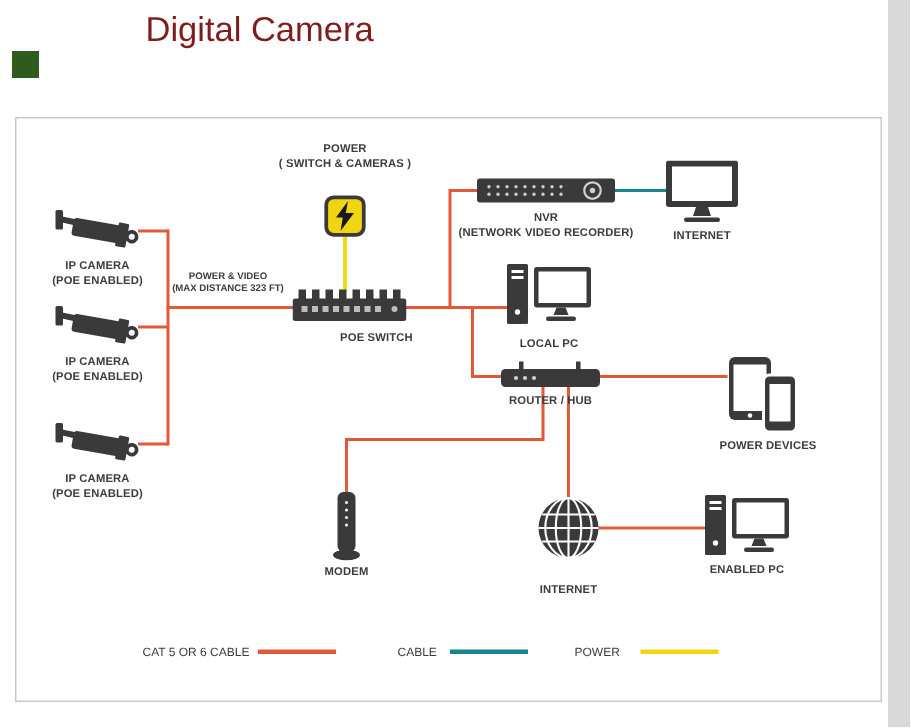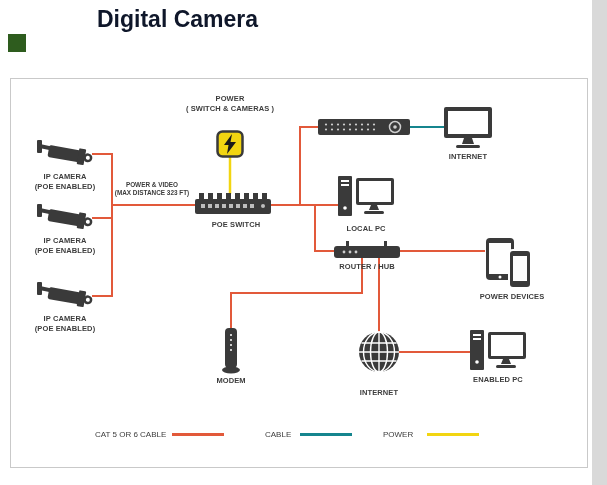--- a/index.html
+++ b/index.html
@@ -1,20 +1,20 @@
 <!DOCTYPE html>
 <html><head>
 <meta charset="utf-8">
 <style>
   * { box-sizing: border-box; }
   html, body { margin: 0; padding: 0; background: #ffffff; }
   body { font-family: "Liberation Sans", sans-serif; }
   #page { position: relative; width: 607px; height: 485px; background: #ffffff; overflow: hidden; }
   .right-strip { position: absolute; top: 0; left: 592px; width: 15px; height: 485px; background: #d9d9d9; }
-  .page-title { position: absolute; left: 97px; top: 6px; font-size: 23px; font-weight: bold; color: #0f172a; }
+  .page-title { position: absolute; left: 97px; top: 6px; font-size: 23px; font-weight: normal; color: #7f1d1d; }
   .accent-square { position: absolute; left: 8px; top: 34px; width: 18px; height: 18px; background: #2e5c1e; }
   .diagram-box { position: absolute; left: 10px; top: 78px; width: 578px; height: 390px; border: 1px solid #c9c9c9; background: #ffffff; }
   .node-icon { position: absolute; }
   .node-label { position: absolute; text-align: center; font-size: 7.5px; font-weight: bold; color: #3c3c3c; line-height: 1.3; letter-spacing: 0.1px; }
   .node-label .lbl-line { display: block; }
   .cable-note { position: absolute; left: 108px; top: 181px; width: 88px; text-align: center; font-size: 6.4px; font-weight: bold; color: #3c3c3c; line-height: 1.3; }
   .cable-note .lbl-line { display: block; }
   #lines-overlay { position: absolute; left: 0; top: 0; width: 607px; height: 485px; pointer-events: none; }
   .legend-label { position: absolute; font-size: 8px; font-weight: normal; color: #3c3c3c; top: 430px; }
   .legend-line { position: absolute; top: 433px; width: 52px; height: 3px; }
@@ -135,21 +135,21 @@
         <rect x="13" y="12" width="4" height="4"></rect>
       <rect x="20" y="12" width="4" height="4"></rect>
         <rect x="27" y="12" width="4" height="4"></rect>
       <rect x="34" y="12" width="4" height="4"></rect>
         <rect x="41" y="12" width="4" height="4"></rect>
       <rect x="48" y="12" width="4" height="4"></rect>
         <rect x="55" y="12" width="4" height="4"></rect>
       <circle cx="68" cy="14" r="2"></circle>
     </g>
   </svg>
-  <div class="node-label" style="left:198px;top:220px;width:76px">POE SWITCH</div>
+  <div class="node-label" style="left:213px;top:220px;width:76px">POE SWITCH</div>
 
   <svg class="node-icon" style="left:318px;top:117px" width="92" height="20" viewBox="0 0 92 20">
     <rect x="0" y="2" width="92" height="16" rx="2" fill="#3a3a3a"></rect>
     <g fill="#cfcfcf">
       <circle cx="8" cy="7.5" r="1.1"></circle>
         <circle cx="14" cy="7.5" r="1.1"></circle>
         <circle cx="20" cy="7.5" r="1.1"></circle>
       <circle cx="26" cy="7.5" r="1.1"></circle>
         <circle cx="32" cy="7.5" r="1.1"></circle>
         <circle cx="38" cy="7.5" r="1.1"></circle>
@@ -162,20 +162,24 @@
       <circle cx="26" cy="12.5" r="1.1"></circle>
         <circle cx="32" cy="12.5" r="1.1"></circle>
         <circle cx="38" cy="12.5" r="1.1"></circle>
       <circle cx="44" cy="12.5" r="1.1"></circle>
         <circle cx="50" cy="12.5" r="1.1"></circle>
         <circle cx="56" cy="12.5" r="1.1"></circle>
     </g>
     <circle cx="77" cy="10" r="5.5" fill="none" stroke="#cfcfcf" stroke-width="1.5"></circle>
     <circle cx="77" cy="10" r="1.8" fill="#cfcfcf"></circle>
   </svg>
+  <div class="node-label" style="left:294px;top:140px;width:140px">
+    <span class="lbl-line">NVR</span>
+    <span class="lbl-line">(NETWORK VIDEO RECORDER)</span>
+  </div>
 
   <svg class="node-icon" style="left:444px;top:107px" width="48" height="42" viewBox="0 0 48 42">
     <rect x="0" y="0" width="48" height="31" rx="2" fill="#3a3a3a"></rect>
     <rect x="4" y="4" width="40" height="23" fill="#ffffff"></rect>
     <path d="M20 31 h8 l2 6 h-12 z" fill="#3a3a3a"></path>
     <rect x="12" y="38" width="24" height="3" rx="1.5" fill="#3a3a3a"></rect>
   </svg>
   <div class="node-label" style="left:434px;top:152px;width:68px">INTERNET</div>
 
   <svg class="node-icon" style="left:338px;top:176px" width="56" height="42" viewBox="0 0 56 42">

